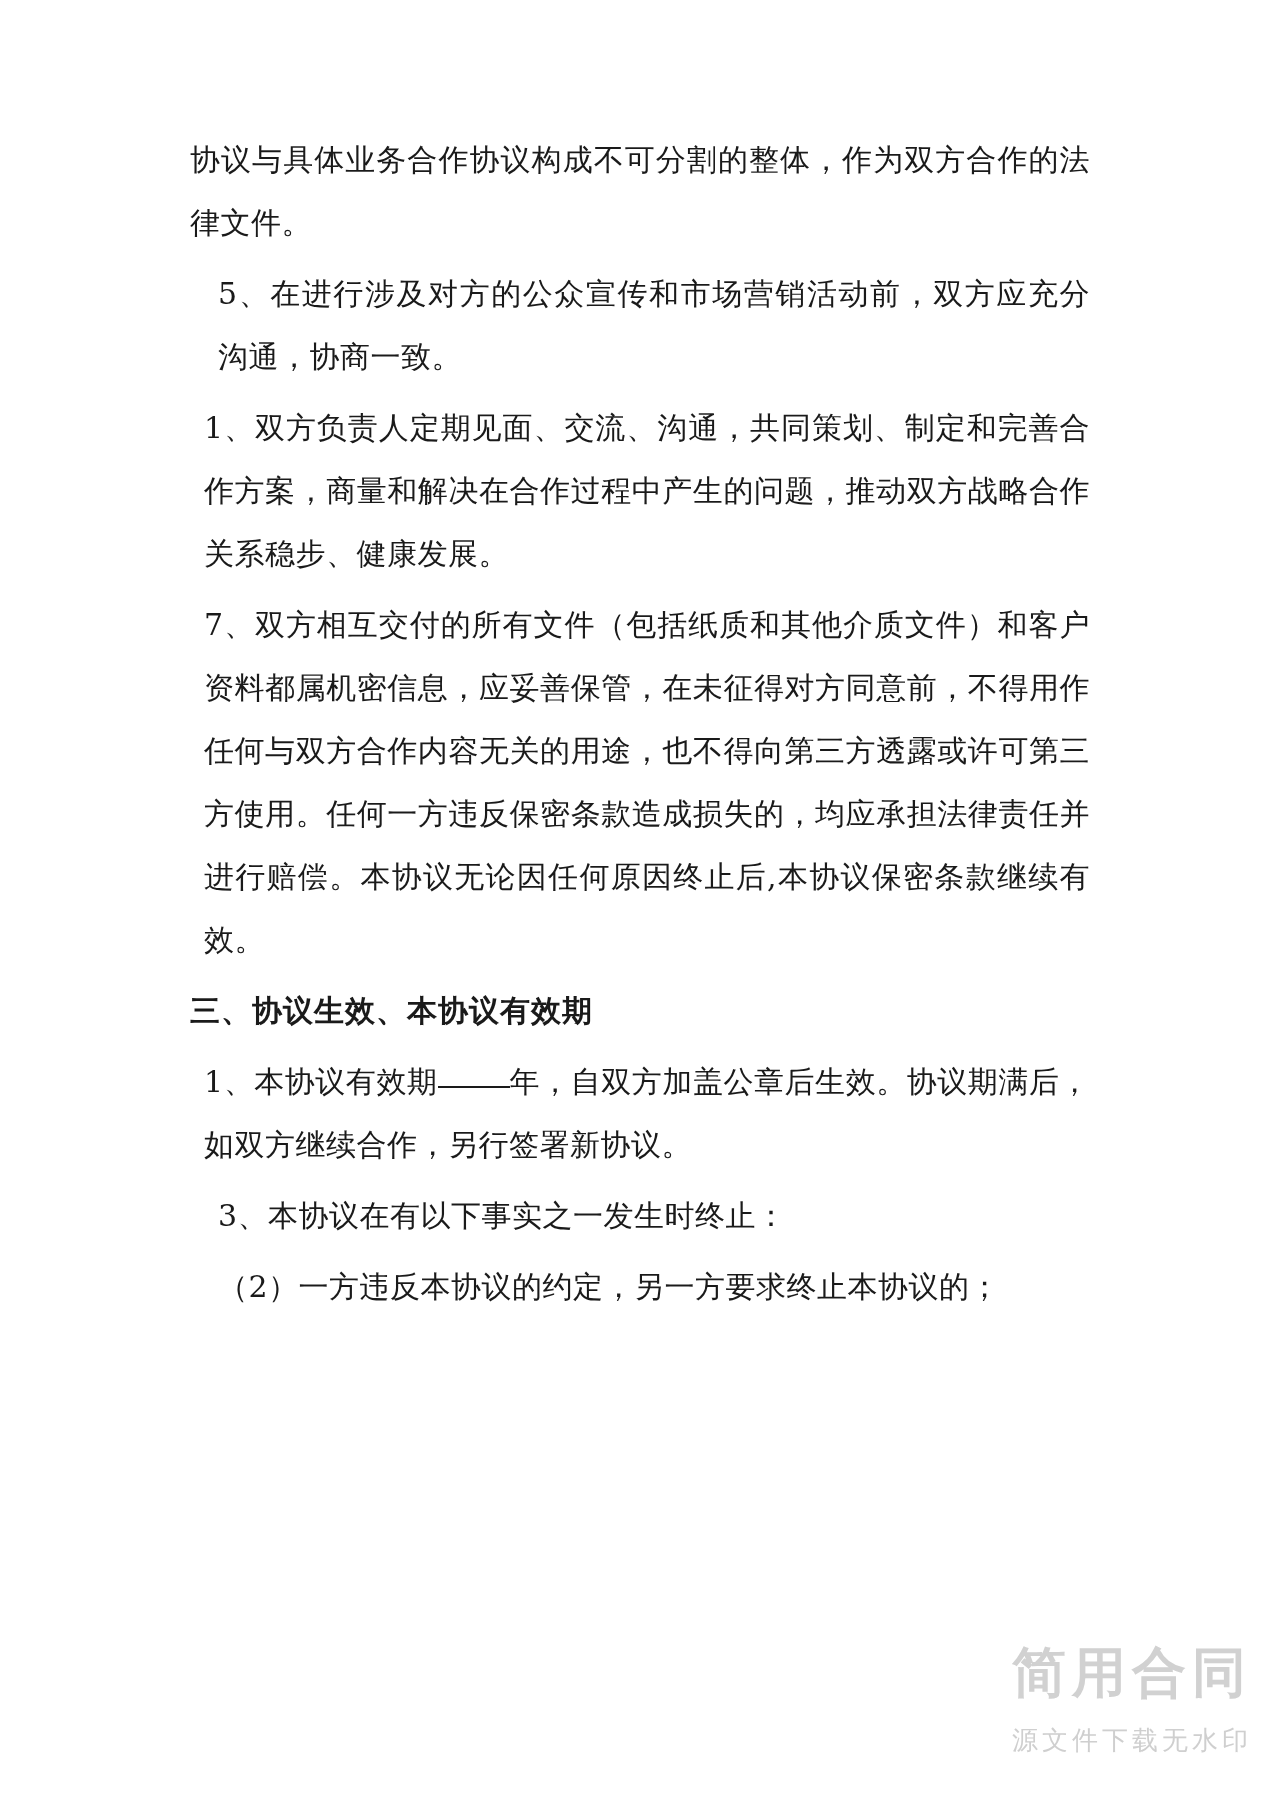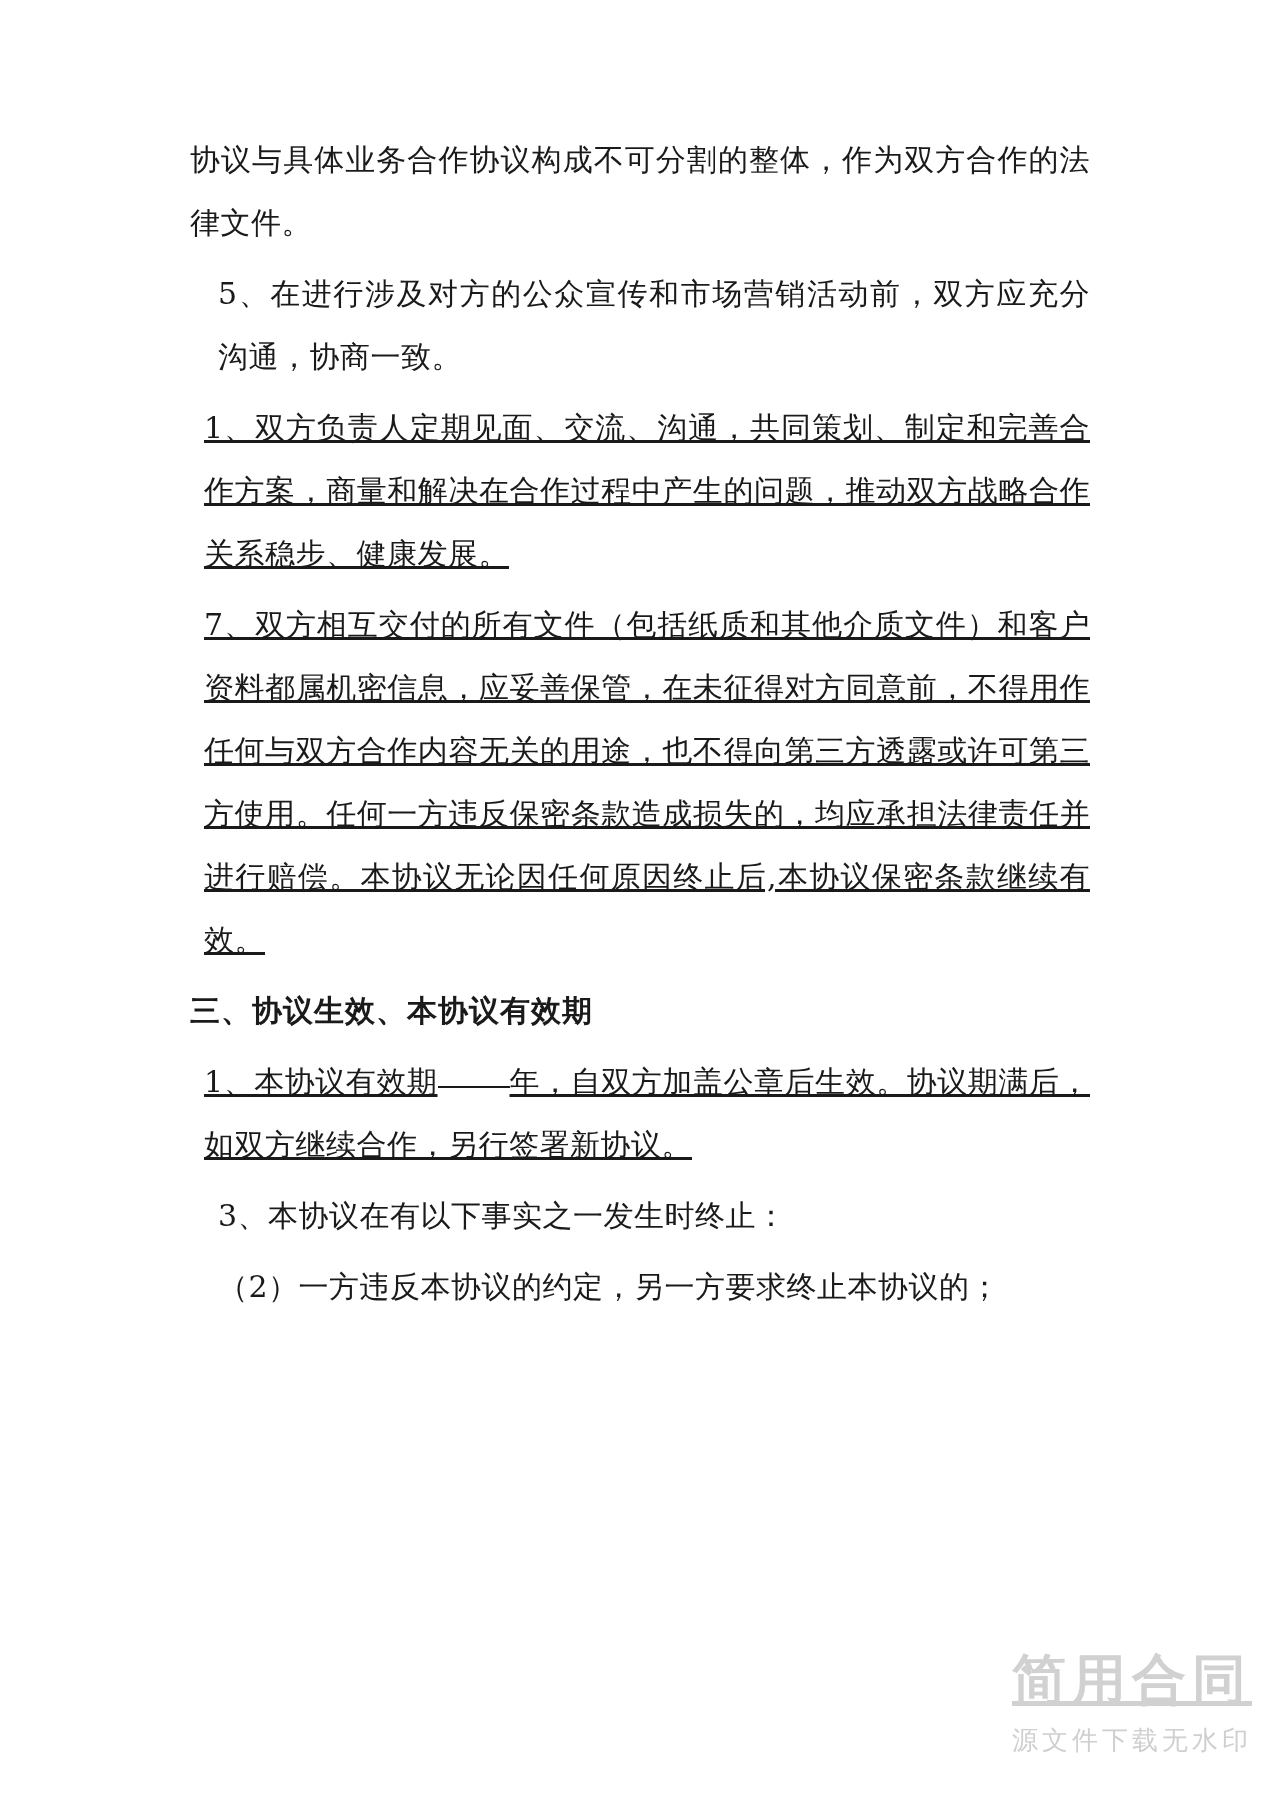--- a/index.html
+++ b/index.html
@@ -31,21 +31,20 @@
     text-justify: inter-ideograph;
   }
   p.body {
     text-indent: 0;
   }
   p.indent1 {
     padding-left: 28px;
   }
   p.indent-small {
     padding-left: 14px;
-    text-decoration: underline;
   }
   h2 {
     margin: 0 0 8px 0;
     font-size: 30px;
     line-height: 63px;
     font-weight: bold;
     letter-spacing: 1px;
   }
   .blank-line {
     display: inline-block;
@@ -62,28 +61,27 @@
     pointer-events: none;
   }
   .watermark .wm-main {
     font-family: "DejaVu Sans", "Liberation Sans", sans-serif;
     font-size: 54px;
     font-weight: bold;
     color: #c9c9c9;
     letter-spacing: 6px;
     line-height: 1.05;
     opacity: 0.85;
-    text-decoration: underline;
   }
   .watermark .wm-sub {
     font-family: "DejaVu Sans", "Liberation Sans", sans-serif;
     font-size: 26px;
     color: #cfcfcf;
     letter-spacing: 4px;
-    margin-top: 14px;
+    margin-top: 21px;
   }
 </style>
 </head>
 <body>
 
 <div class="page">
   <div class="content">
 
     <p class="body">协议与具体业务合作协议构成不可分割的整体，作为双方合作的法律文件。</p>
 

